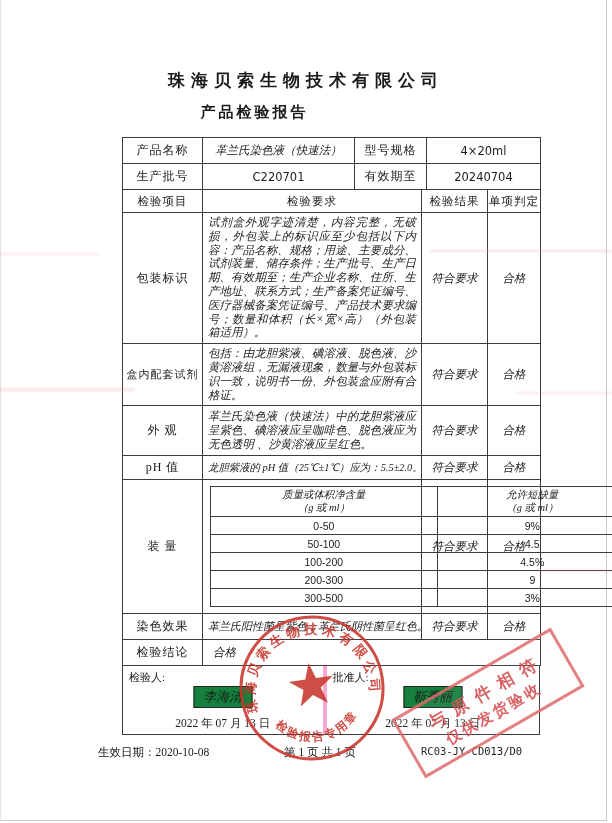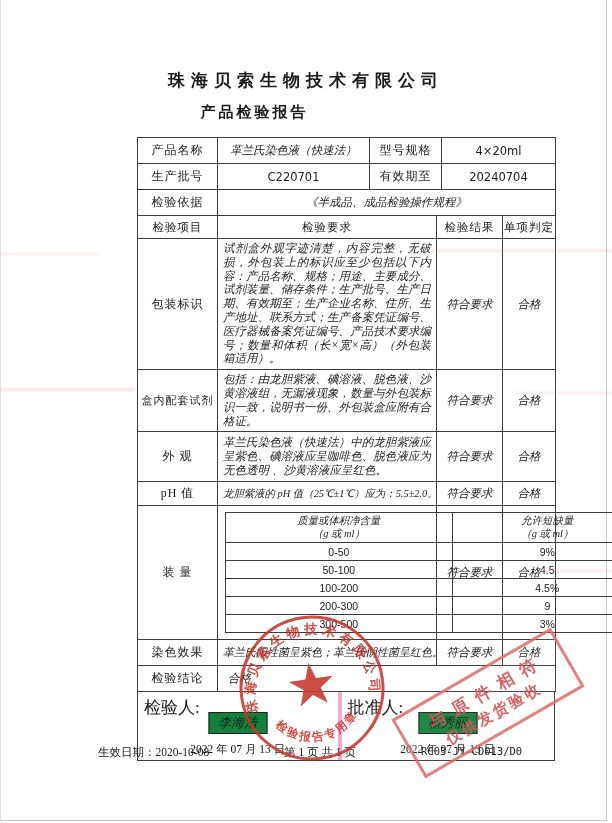--- a/index.html
+++ b/index.html
@@ -13,21 +13,21 @@
     border-bottom:1px solid #c9c9c9; pointer-events:none; z-index:0;
   }
   .title {
     position:absolute; top:69px; left:0; width:612px; text-align:center;
     font-size:17px; font-weight:bold; letter-spacing:6px;
   }
   .subtitle {
     position:absolute; top:103px; left:0; width:509px; text-align:center;
     font-size:15px; font-weight:bold; letter-spacing:3px;
   }
-  .doc { position:absolute; left:113px; top:137px; width:418px; z-index:1;padding-left:24px; }
+  .doc { position:absolute; left:98px; top:137px; width:418px; z-index:1;padding-left:24px; }
   .doc table { border-collapse:collapse; width:418px; table-layout:fixed; }
   .doc table + table, .doc .signoff { margin-top:-1px; }
   .doc td, .doc th { border:1px solid #3c3c3c; padding:0; }
   .lab {
     text-align:center; font-size:12px; letter-spacing:1px; vertical-align:middle;
   }
   .kai { font-style:italic; font-size:11.5px; }
   .val { text-align:center; vertical-align:middle; }
   .num { font-family:"DejaVu Sans", sans-serif; font-size:11.5px; font-style:normal; }
   .hdr th { font-size:11.5px; font-weight:normal; text-align:center; height:22px; letter-spacing:1px; }
@@ -41,21 +41,21 @@
   .vol { margin:6px 0 6px 7px; border-collapse:collapse; }
   .vol td { border:1px solid #3c3c3c; text-align:center; vertical-align:middle; }
   .vol .vh { font-style:italic; font-size:10.4px; line-height:12.5px; padding:2px 2px; }
   .vol .vc { font-family:"Liberation Sans", sans-serif; font-size:10.5px; height:17px; }
   
   .signoff {
     border:1px solid #3c3c3c; height:68px; display:flex; position:relative;
   }
   .sign-half { position:relative; width:202px; }
   .sign-half.right { width:215px; border-left:4px solid #f9a8d4; }
-  .sign-label { position:absolute; left:6px; top:4px; font-size:17px;font-family:Liberation Serif, serif; }
+  .sign-label { position:absolute; left:6px; top:4px; font-size:11px;font-family:Liberation Serif, serif; }
   .name-box {
     position:absolute; top:20px; left:50%; transform:translateX(-50%);
     border:1.5px solid #222; padding:1px 9px; font-style:italic; font-size:13px;
     background:#15803d; white-space:nowrap;
   }
   .sign-date {
     position:absolute; bottom:3px; left:0; width:100%; text-align:center; font-size:11.5px;margin-top:24px;
   }
   
   .footer { position:absolute; top:745px; left:0; width:612px; font-size:11.5px; z-index:1; }
@@ -101,24 +101,20 @@
       <td class="lab">产品名称</td>
       <td class="val kai">革兰氏染色液（快速法）</td>
       <td class="lab">型号规格</td>
       <td class="val num">4×20ml</td>
     </tr>
     <tr class="info-row">
       <td class="lab">生产批号</td>
       <td class="val num">C220701</td>
       <td class="lab">有效期至</td>
       <td class="val num">20240704</td>
-    </tr>
-    <tr class="info-row">
-      <td class="lab">检验依据</td>
-      <td class="basis kai" colspan="3">《半成品、成品检验操作规程》</td>
     </tr>
   </tbody>
     </table>
 
   <table>
     <colgroup>
         <col style="width:80px">
         <col style="width:219px">
         <col style="width:66px">
         <col style="width:53px">

